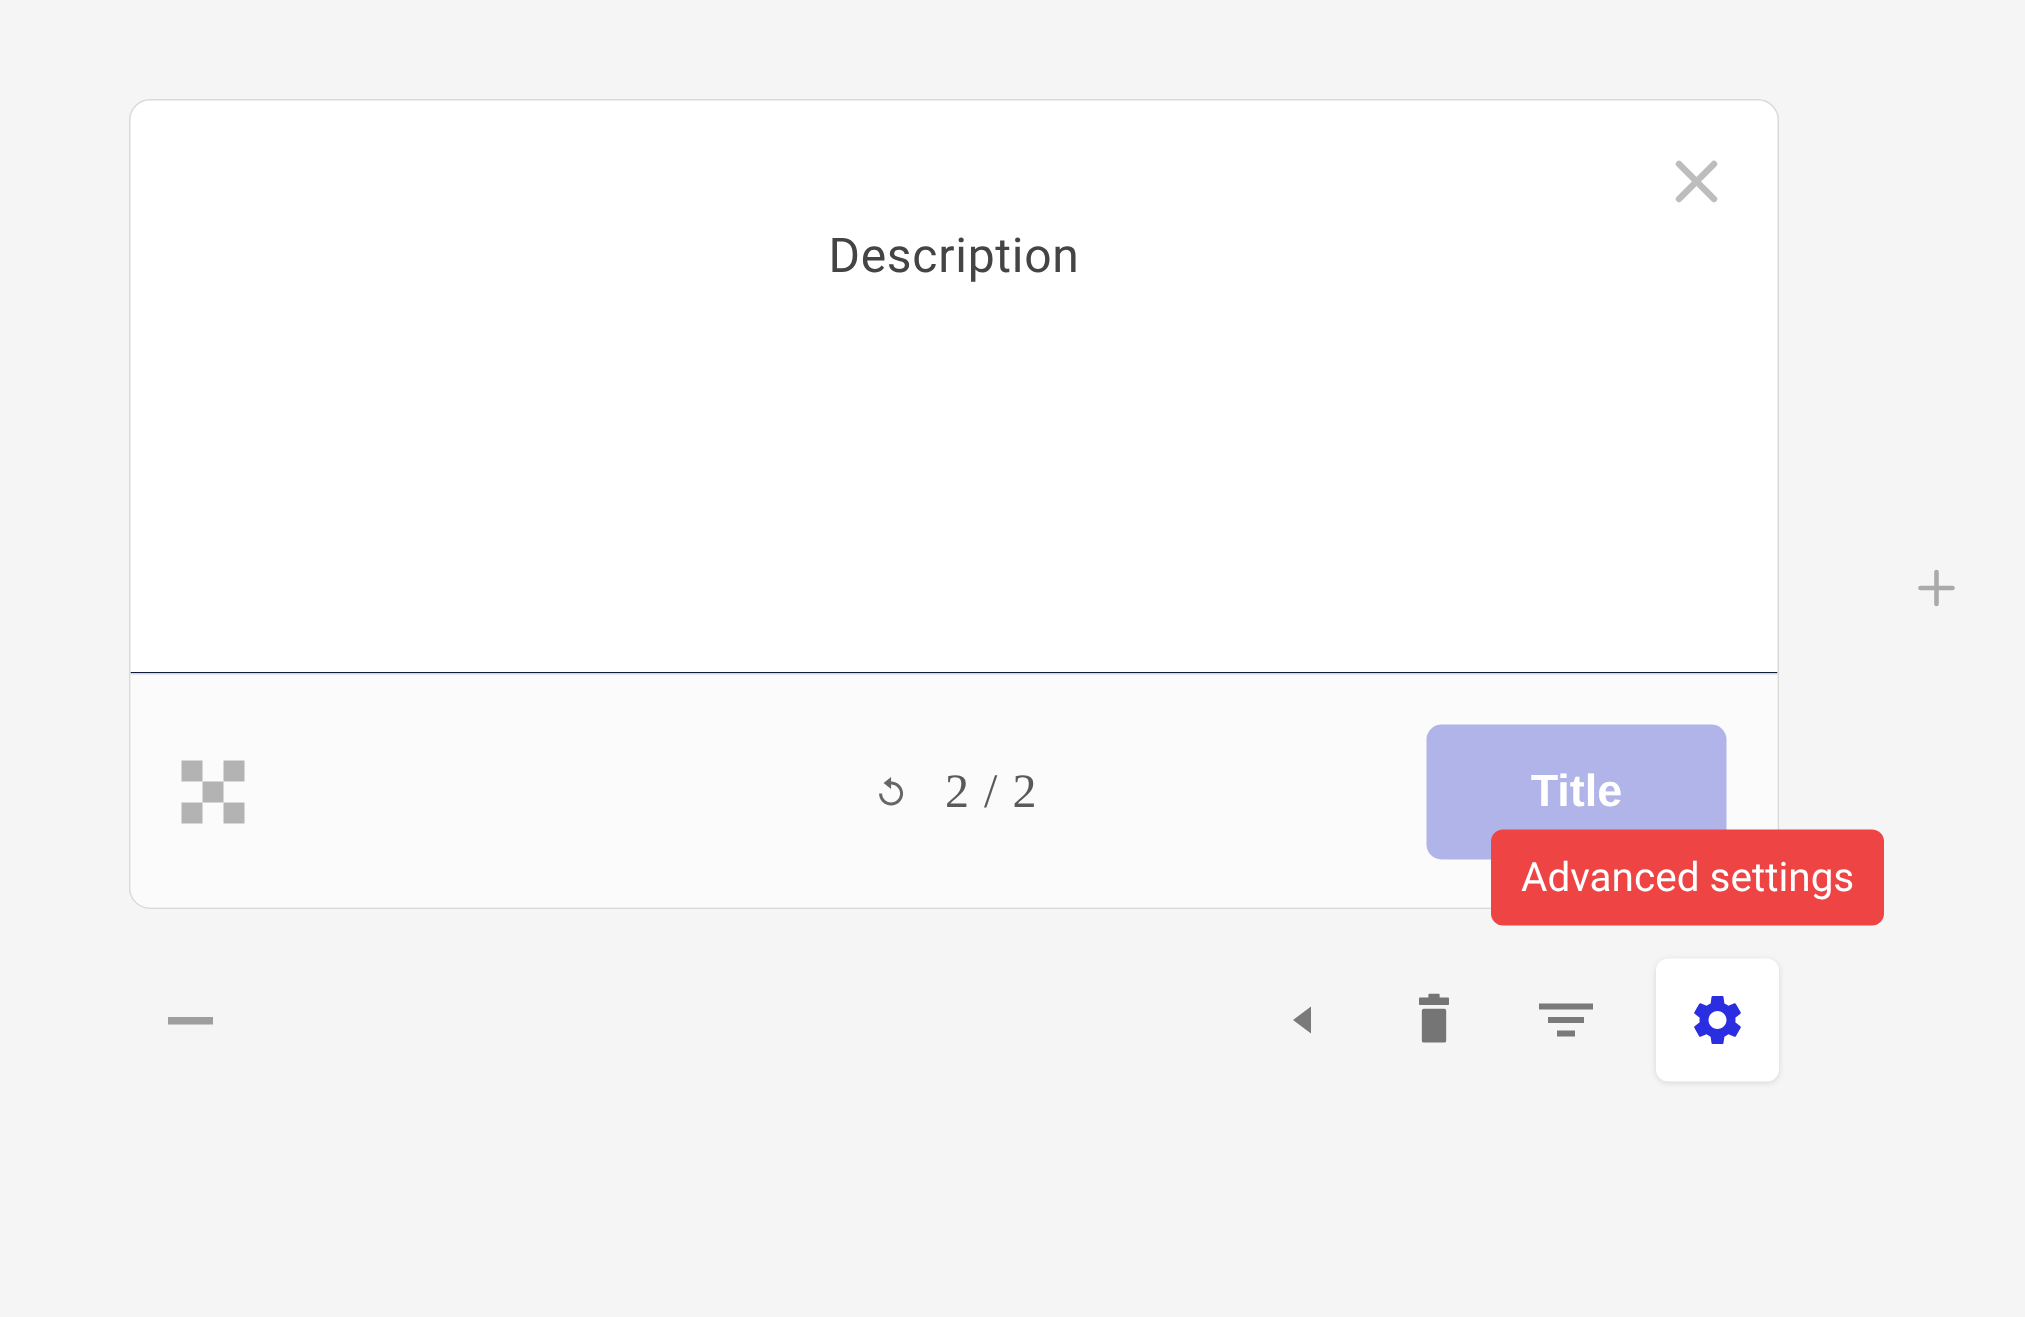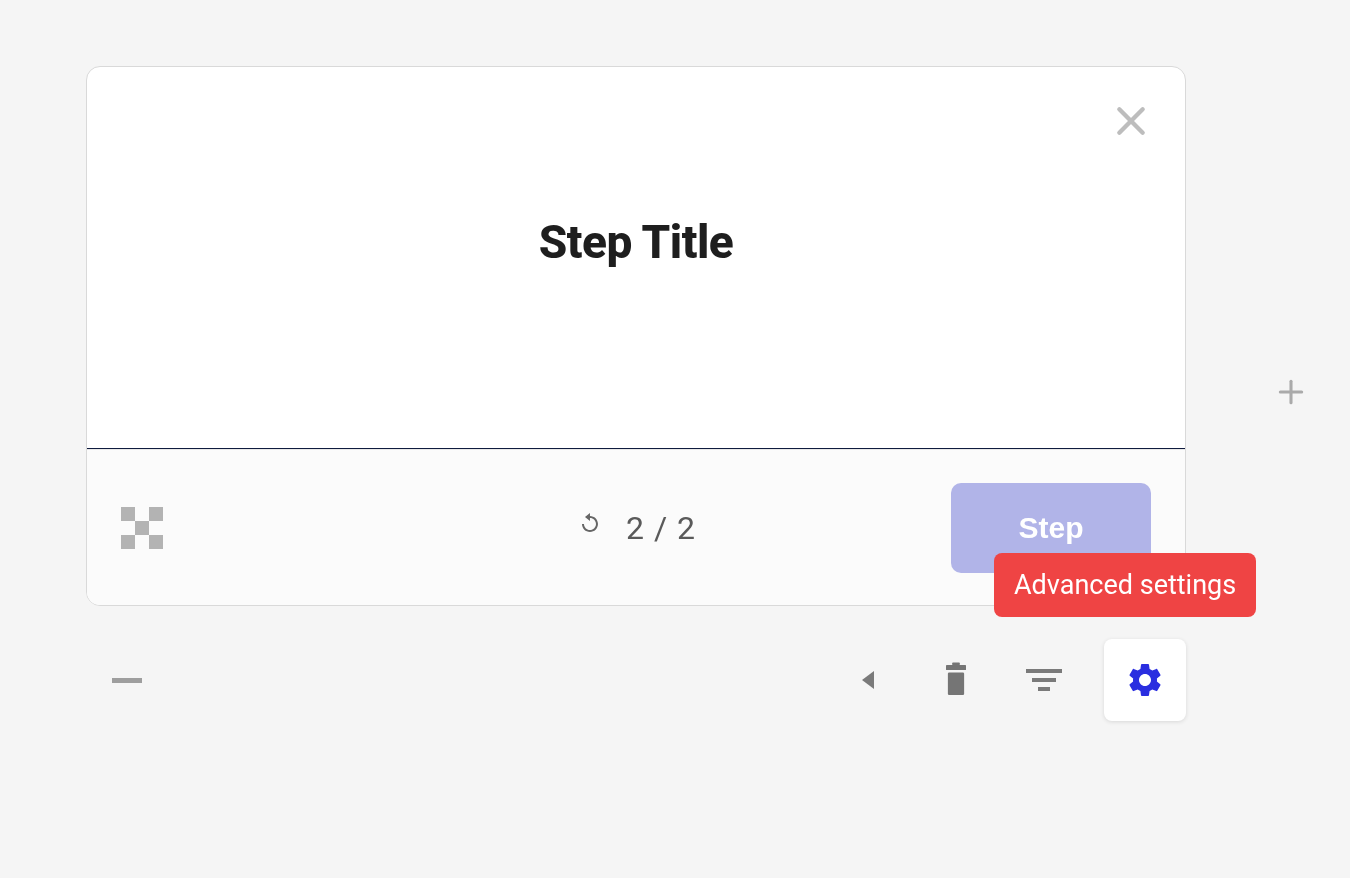--- a/index.html
+++ b/index.html
@@ -99,22 +99,23 @@
     .logo-icon .block {
       position: absolute;
       background: #b3b3b3;
     }
     
     .footer-center {
       position: absolute;
       left: 50%;
       transform: translateX(-50%);
       display: flex;
-      align-items: flex-start;
+      align-items: center;
       gap: 22px;
+      font-family: Liberation Serif, serif;
     }
     
     .restart-icon {
       color: #666666;
       width: 28px;
       height: 28px;
       display: flex;
       align-items: center;
       justify-content: center;
       cursor: pointer;
@@ -250,42 +251,42 @@
 <body>
 
 <div class="card">
   <div class="card-body">
     <div class="close-button">
       <svg viewBox="0 0 24 24" fill="none" stroke="currentColor" stroke-width="2.6" stroke-linecap="round">
         <line x1="5" y1="5" x2="19" y2="19"></line>
         <line x1="19" y1="5" x2="5" y2="19"></line>
       </svg>
     </div>
-    <h1 class="step-title">Step Title</h1>
+    <p class="step-description">Description</p>
   </div>
   <div class="card-footer">
     <div class="footer-left">
       <div class="logo-icon">
         <div class="block" style="left:0;top:0;width:14px;height:14px;"></div>
         <div class="block" style="right:0;top:0;width:14px;height:14px;"></div>
         <div class="block" style="left:14px;top:14px;width:14px;height:14px;"></div>
         <div class="block" style="left:0;bottom:0;width:14px;height:14px;"></div>
         <div class="block" style="right:0;bottom:0;width:14px;height:14px;"></div>
       </div>
     </div>
     <div class="footer-center">
       <div class="restart-icon">
         <svg viewBox="0 0 24 24" width="24" height="24" fill="currentColor">
           <path d="M12 5V2L7 6l5 4V7c3.31 0 6 2.69 6 6s-2.69 6-6 6-6-2.69-6-6H4c0 4.42 3.58 8 8 8s8-3.58 8-8-3.58-8-8-8z"></path>
         </svg>
       </div>
       <span class="step-counter">2 / 2</span>
     </div>
     <button class="done-button">
-      <span>Step</span>
+      <span>Title</span>
     </button>
   </div>
 </div>
 
 <div class="tooltip">
   <span>Advanced settings</span>
 </div>
 
 <div class="plus-button">
   <svg viewBox="0 0 24 24" fill="none" stroke="currentColor" stroke-width="2.3" stroke-linecap="round">

